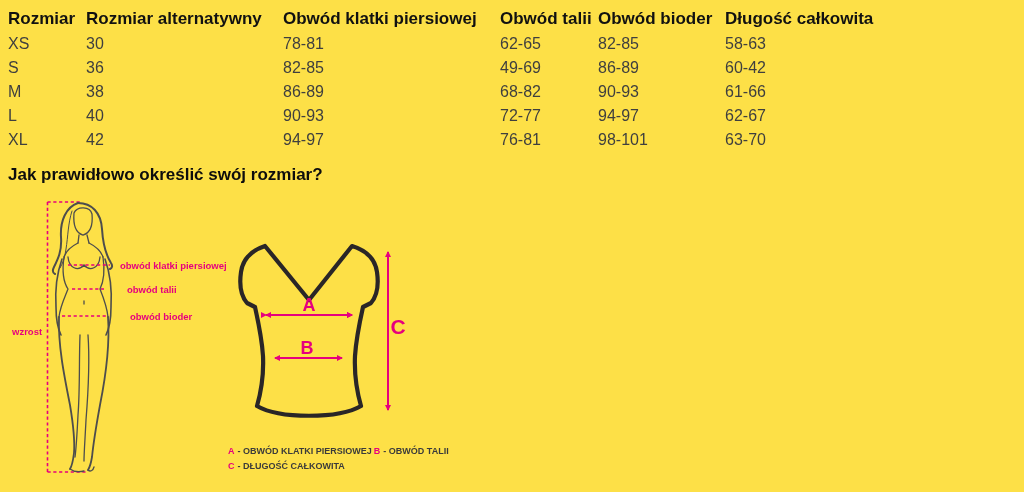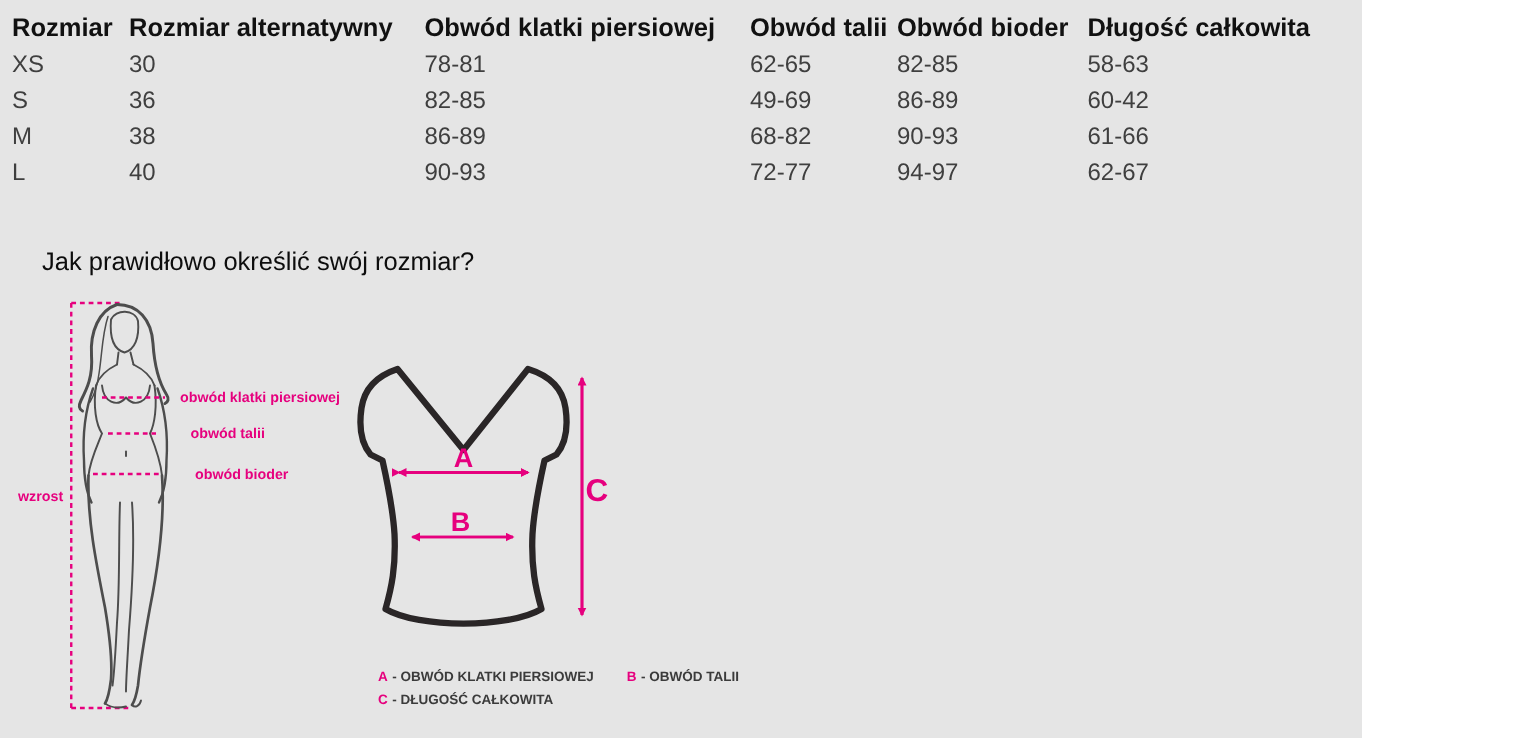--- a/index.html
+++ b/index.html
@@ -1,43 +1,43 @@
 <!DOCTYPE html>
 <html><head>
 <meta charset="utf-8">
 <style>
   html,body{margin:0;padding:0;background:#fff;}
   .page{
-    position:relative;width:908px;height:492px;background:#e5e5e5;overflow:hidden;
+    position:relative;width:1024px;height:492px;background:#fde047;overflow:hidden;
     font-family:"Liberation Sans","DejaVu Sans",sans-serif;color:#3f3f3f;
   }
   
   .size-table{position:absolute;left:8px;top:5px;border-collapse:collapse;table-layout:fixed;}
   .size-table th{
     text-align:left;font-size:17px;font-weight:bold;color:#111;
     padding:0;height:27px;vertical-align:middle;white-space:nowrap;
   }
   .size-table td{
     text-align:left;font-size:16px;font-weight:normal;color:#3f3f3f;
     padding:0;height:24px;vertical-align:middle;white-space:nowrap;
   }
   .c1{width:78px}.c2{width:197px}.c3{width:217px}.c4{width:98px}.c5{width:127px}.c6{width:180px}
   
   .section-heading{
-    position:absolute;left:8px;top:165px;font-size:17px;font-weight:normal;color:#0d0d0d;white-space:nowrap;margin-left:20px;
+    position:absolute;left:8px;top:165px;font-size:17px;font-weight:bold;color:#0d0d0d;white-space:nowrap;
   }
   
   .fig-svg{position:absolute;left:0;top:195px;}
   .shirt-svg{position:absolute;left:225px;top:230px;}
   .pink-label{
     position:absolute;color:#e6007e;font-size:9.5px;font-weight:bold;white-space:nowrap;line-height:11px;
   }
   
   .legend{position:absolute;left:228px;top:444px;width:260px;font-size:9px;font-weight:bold;color:#3b3b3b;}
-  .legend-line{display:flex;gap:22px;line-height:15px;margin-left:24px;}
+  .legend-line{display:flex;gap:2px;line-height:15px;}
   .legend-item{white-space:nowrap;}
   .legend-letter{color:#e6007e;margin-right:3px;}
 </style>
 </head>
 <body>
 
 <div class="page">
 
   <table class="size-table">
     <colgroup>
@@ -83,20 +83,28 @@
         <td>90-93</td>
         <td>61-66</td>
       </tr>
       <tr>
         <td>L</td>
         <td>40</td>
         <td>90-93</td>
         <td>72-77</td>
         <td>94-97</td>
         <td>62-67</td>
+      </tr>
+      <tr>
+        <td>XL</td>
+        <td>42</td>
+        <td>94-97</td>
+        <td>76-81</td>
+        <td>98-101</td>
+        <td>63-70</td>
       </tr>
     </tbody>
   </table>
 
   <div class="section-heading">Jak prawidłowo określić swój rozmiar?</div>
 
   <svg class="fig-svg" width="220" height="297" viewBox="0 0 220 297">
 
     <g stroke="#e6007e" stroke-width="1.6" stroke-dasharray="3.2,2.6" fill="none">
       <line x1="47.5" y1="7" x2="47.5" y2="277"></line>

